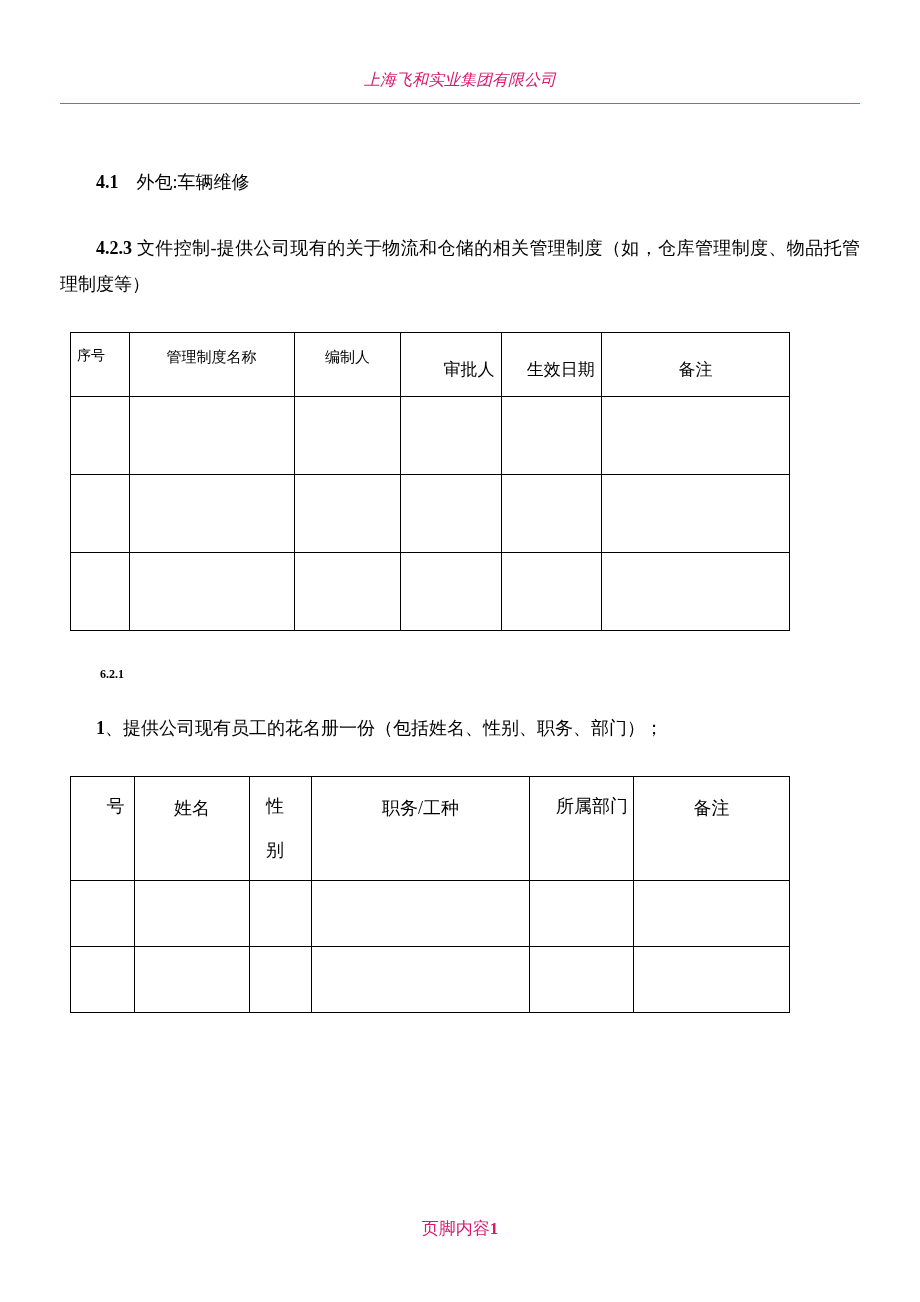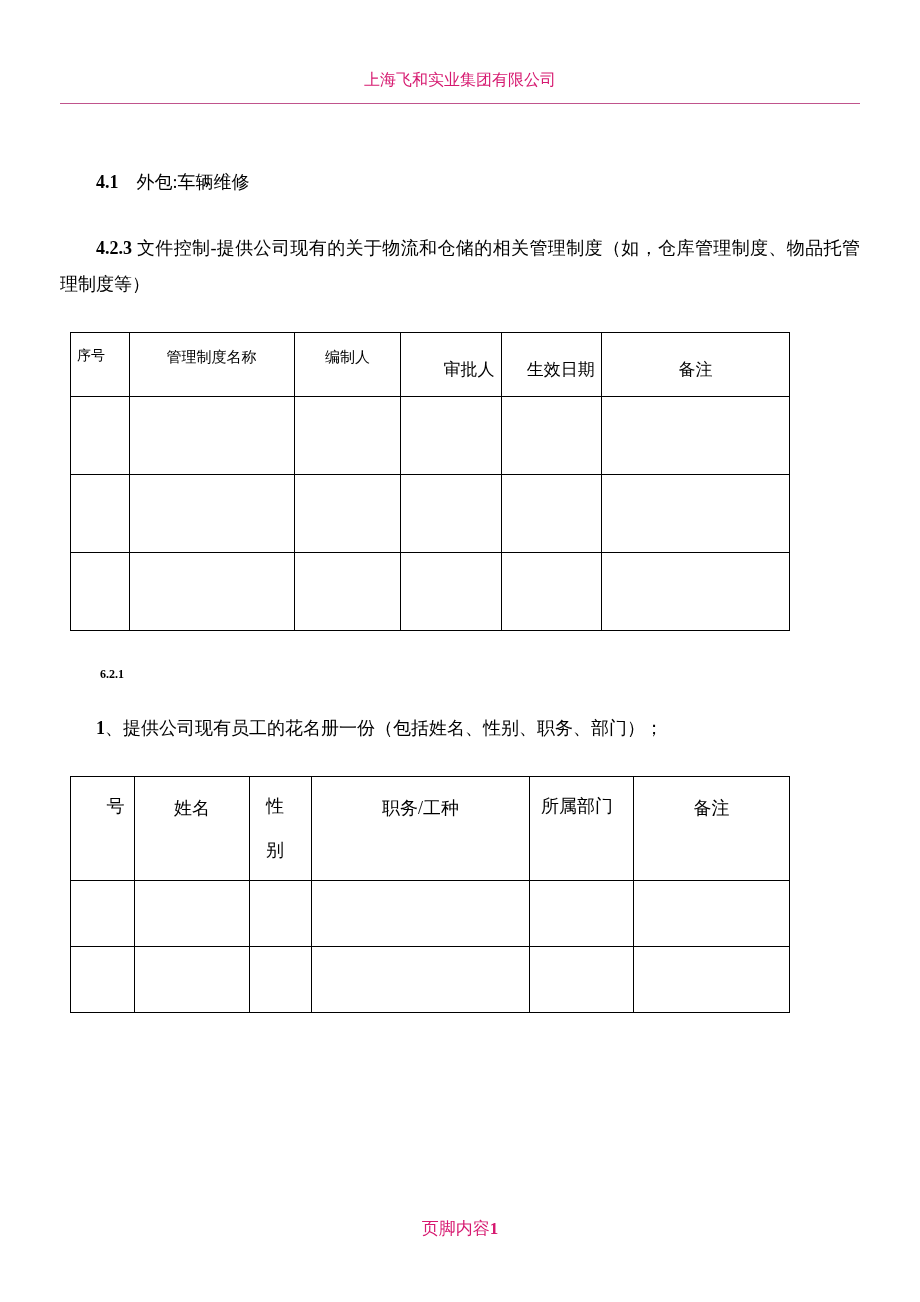--- a/index.html
+++ b/index.html
@@ -19,20 +19,21 @@
       padding: 70px 60px 0 60px;
     }
     .header {
       text-align: center;
       color: #d6186f;
       font-size: 16px;
       font-weight: normal;
       padding-bottom: 12px;
       border-bottom: 1px solid #c0538c;
       margin-bottom: 60px;
+      font-style: italic;
     }
     .para {
       font-size: 18px;
       line-height: 2.0;
       margin-bottom: 30px;
       text-align: justify;
     }
     .indent {
       text-indent: 2em;
     }
@@ -65,21 +66,21 @@
       font-weight: bold;
       font-size: 12px;
       margin: 24px 0 28px 40px;
     }
     .t2 { width: 720px; }
     .t2 td { font-size: 18px; line-height: 2.4; }
     .t2 .c1 { width: 62px; text-align: right; padding-right: 10px; }
     .t2 .c2 { width: 110px; text-align: center; vertical-align: top; padding-top: 10px; }
     .t2 .c3 { width: 60px; text-align: right; padding-right: 27px; }
     .t2 .c4 { width: 210px; text-align: center; vertical-align: top; padding-top: 10px; }
-    .t2 .c5 { width: 100px; text-align: right; padding-right: 20px; }
+    .t2 .c5 { width: 100px; text-align: right; padding-right: 5px; }
     .t2 .c6 { width: 150px; text-align: center; vertical-align: top; padding-top: 10px; }
     .t2 .row-empty td { height: 66px; }
 
     .footer {
       position: absolute;
       bottom: 62px;
       width: 100%;
       text-align: center;
       color: #d6186f;
       font-size: 17px;

